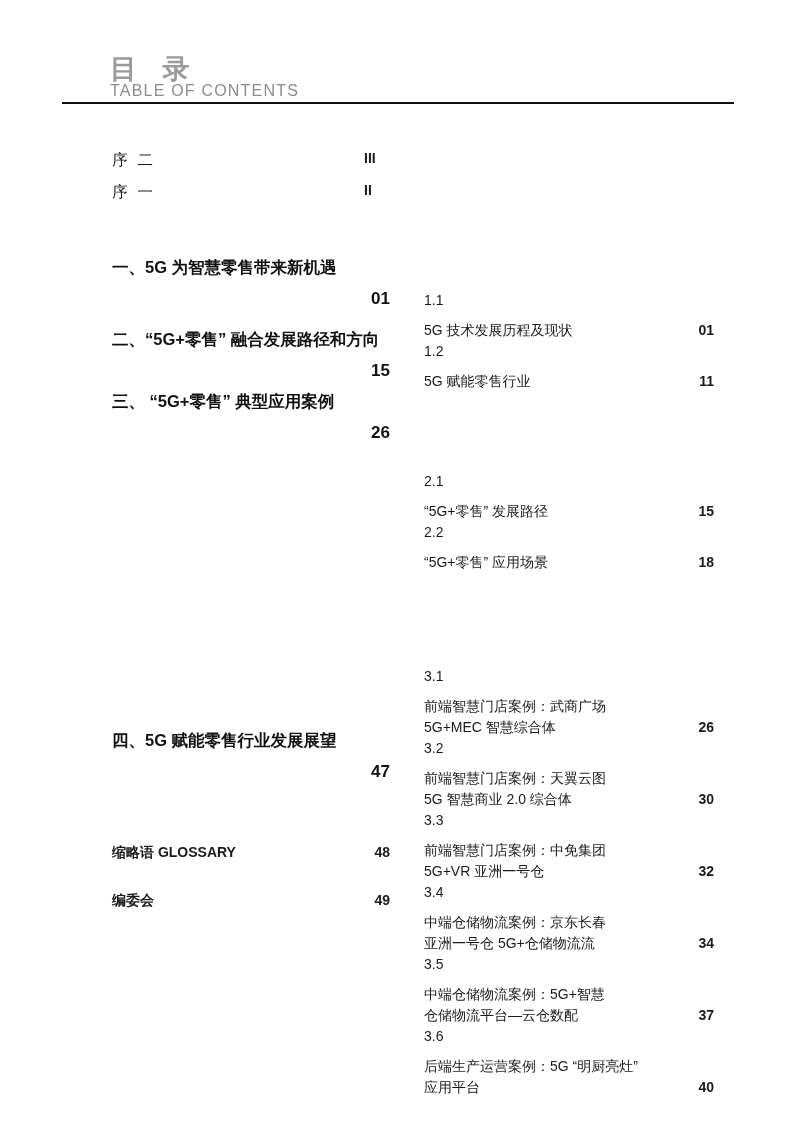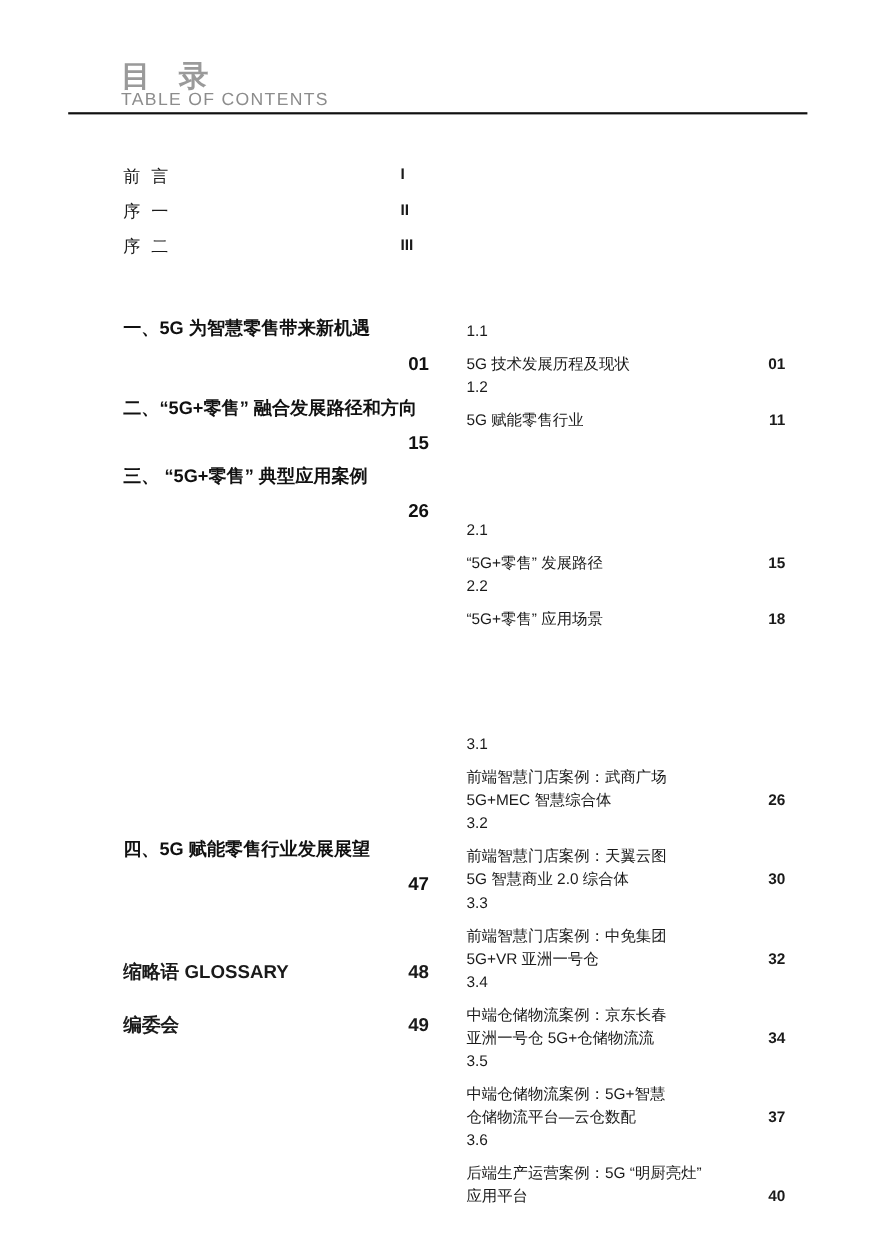--- a/index.html
+++ b/index.html
@@ -110,21 +110,21 @@
     font-weight: bold;
     width: 278px;
   }
 
   
   .simple-entry {
     display: flex;
     justify-content: space-between;
     align-items: baseline;
     width: 278px;
-    font-size: 17px;
+    font-size: 14px;
     font-weight: bold;
     line-height: 30px;
   }
 
   
   .sub {
     display: flex;
     font-size: 14px;
     line-height: 21px;
     margin-bottom: 0;
@@ -163,31 +163,27 @@
   </div>
   <div class="header-rule"></div>
 </div>
 
 <div class="body-area">
 
   <div class="col-left">
 
     <div class="front-row-wrap">
       <div class="front-row">
-        <span class="front-label">前  言</span>
-        <span class="front-page">I</span>
+        <span class="front-label">序  二</span>
+        <span class="front-page">III</span>
       </div>
       <div class="front-row">
         <span class="front-label">序  一</span>
         <span class="front-page">II</span>
       </div>
-      <div class="front-row">
-        <span class="front-label">序  二</span>
-        <span class="front-page">III</span>
-      </div>
     </div>
 
     <div class="chapter" style="margin-top:38px;">
       <span class="ch-text">一、5G 为智慧零售带来新机遇</span>
       <span class="ch-page">01</span>
     </div>
 
     <div class="chapter" style="margin-top:10px;">
       <span class="ch-text">二、“5G+零售” 融合发展路径和方向</span>
       <span class="ch-page">15</span>

